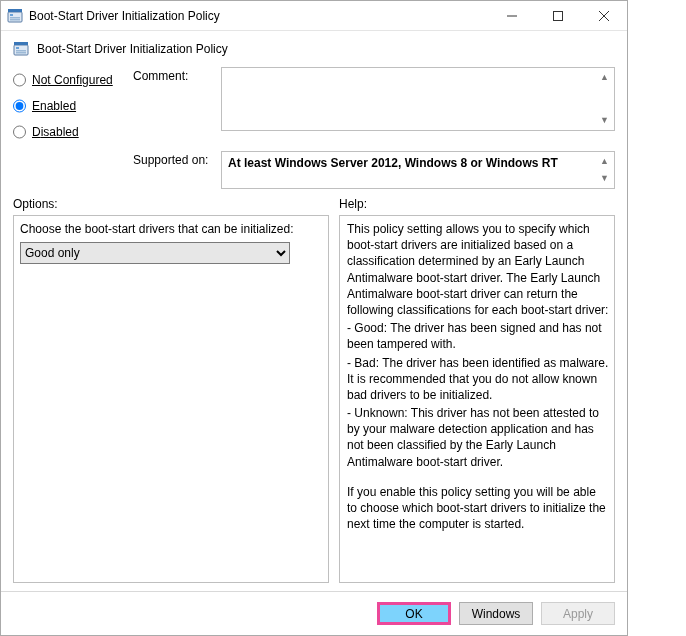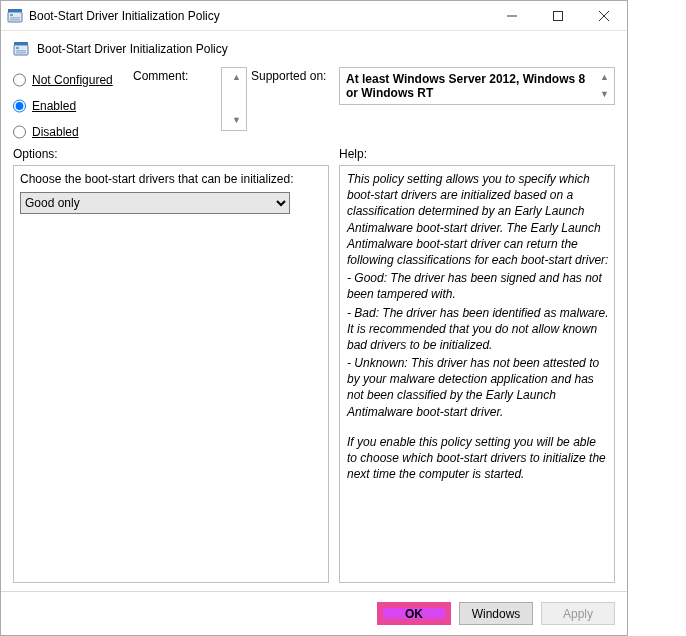--- a/index.html
+++ b/index.html
@@ -48,21 +48,21 @@
     text-decoration:underline;
     display:flex; align-items:center; justify-content:center;
     font-size:12px;
   }
   
   .upper { display:flex; padding:10px 12px 0 12px; }
   .radios { width:120px; padding-top:6px; display:flex; flex-direction:column; gap:12px; }
   .radio { display:flex; gap:6px; }
   .radio input { margin:0; }
   .radio label span { text-decoration: underline; }
-  .fields { flex:1; display:flex; flex-direction:row; gap:4px; }
+  .fields { flex:1; display:flex; flex-direction:column; gap:20px; }
   .fieldrow { display:flex; align-items:flex-start; }
   .fieldlabel { width:88px; padding-top:2px; }
   .fieldbox {
     flex:1; border:1px solid #bfbfbf; background:#fff;
     min-height:64px; position:relative;
   }
   .fieldbox.short { min-height:38px; }
   .fieldbox .contenttxt { padding:4px 18px 4px 6px; font-size:12px; color:#000;font-weight:bold; }
   .fakev { position:absolute; right:1px; top:1px; bottom:1px; width:17px;
            display:flex; flex-direction:column; justify-content:space-between; }
@@ -94,29 +94,29 @@
     height:44px; border-top:1px solid #d9d9d9;
     display:flex; align-items:center; justify-content:flex-end;
     gap:8px; padding-right:12px;
   }
   .btn {
     min-width:74px; height:23px;
     border:1px solid #adadad; background:#e1e1e1;
     display:flex; align-items:center; justify-content:center;
     font-size:12px;
   }
-  .btn.default { border:6px solid #ec4899; background:#d946ef;font-weight:bold; }
+  .btn.default { border:3px solid #ec4899; background:#7dd3fc; }
   .btn.disabled { color:#9a9a9a; border-color:#cfcfcf; background:#efefef; }
   
   .helpwrap::-webkit-scrollbar { width:17px; }
   .helpwrap::-webkit-scrollbar-track { background:#f1f1f1; }
   .helpwrap::-webkit-scrollbar-thumb { background:#c2c2c2; border:1px solid #a0a0a0; }
   .helpwrap::-webkit-scrollbar-button { background:#f1f1f1; height:17px; display:block; }
   
-  .helpwrap { scrollbar-width: auto; font-style: italic; }
+  .helpwrap { scrollbar-width: auto; }
 </style>
 </head>
 <body>
 
 <div class="window">
 
   <div class="titlebar">
     <svg class="appicon" viewBox="0 0 16 16">
       <rect x="1" y="4" width="14" height="10" rx="1" fill="#dfe9f5" stroke="#5a7ca5"></rect>
       <rect x="1" y="1" width="14" height="3" fill="#3a77b8"></rect>

